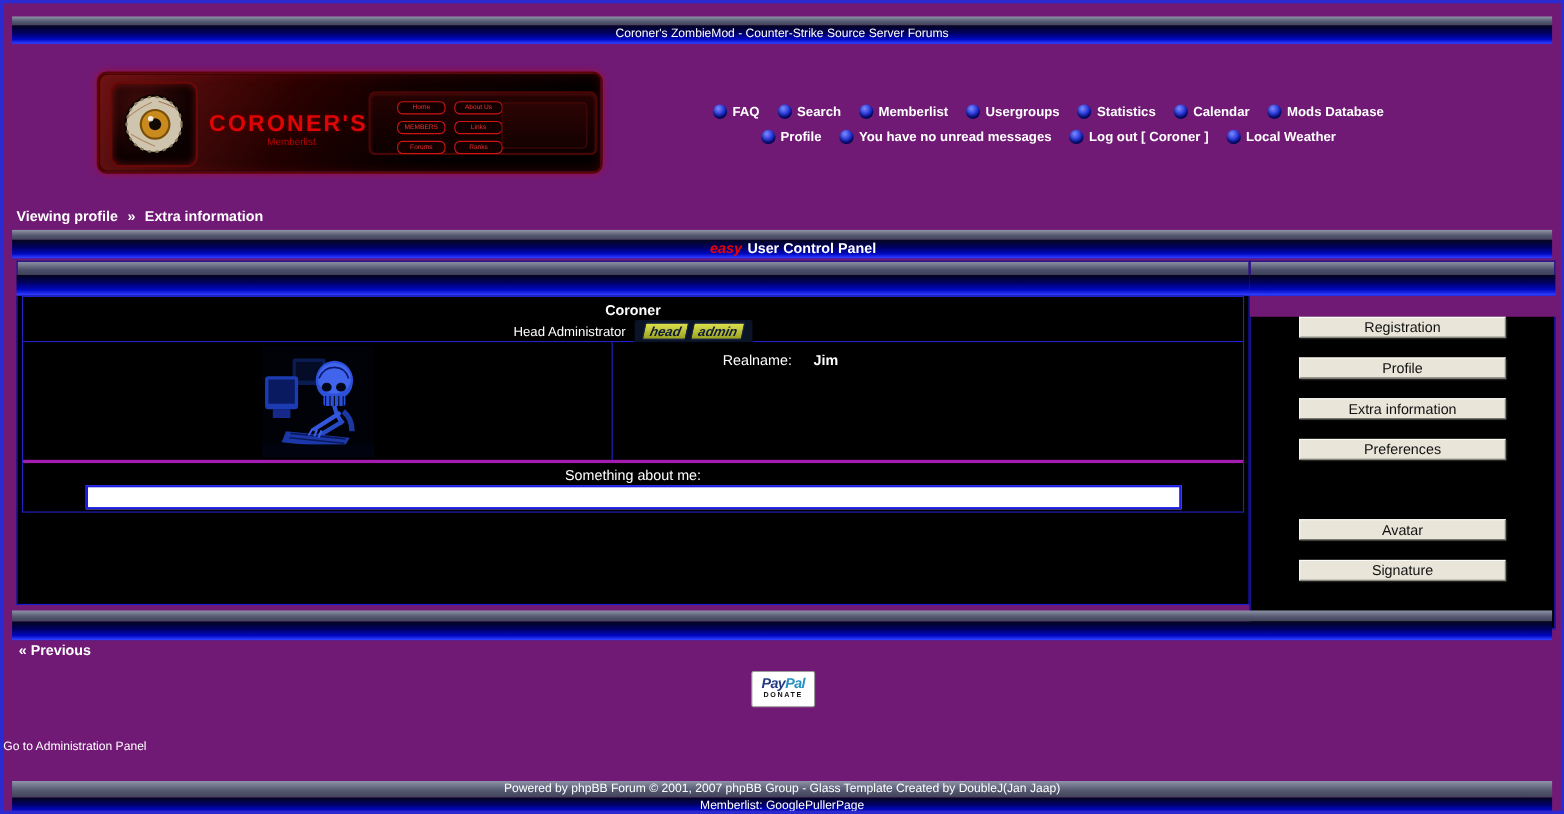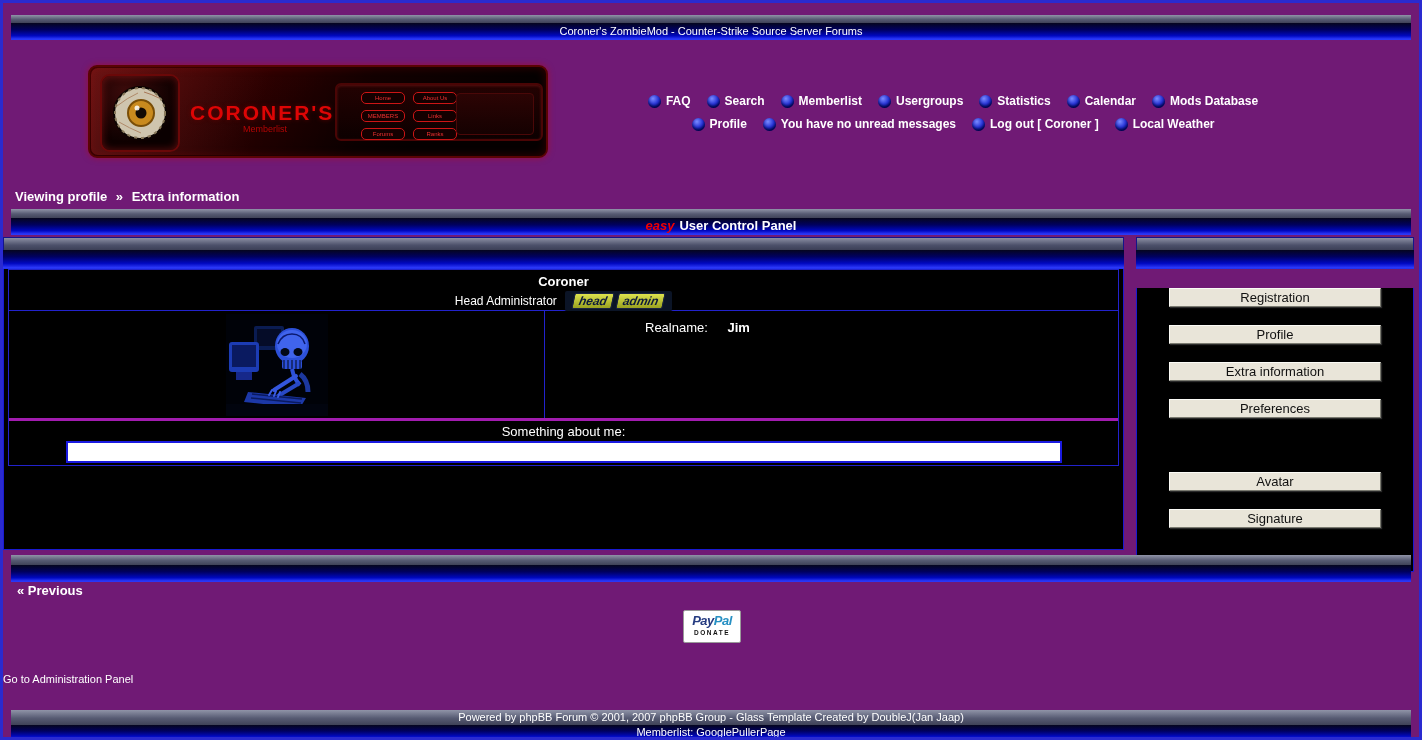--- a/index.html
+++ b/index.html
@@ -97,21 +97,21 @@
   
   .breadcrumb { position:absolute; left:12px; top:186px; color:#fff; font-size:13px; font-weight:bold; }
   .breadcrumb span { margin-right:5px; }
 
   
   .panel { position:absolute; top:234px; }
   .panel .ph-grey { height:13px; background:linear-gradient(#8c90a4,#4c506a 60%,#3c3f56); border:1px solid #14148a; border-bottom:none; }
   .panel .ph-blue { height:19px; background:linear-gradient(#05051e 0%,#000060 35%,#0008c0 70%,#2f3cff 95%,#1a2ae0 100%); }
   .panel-body { position:relative; background:#000; border:1px solid #1a1ad0; border-top:none; }
 
-  .main-panel { left:0; width:1121px; }
+  .main-panel { left:12px; width:1121px; }
   .main-panel .panel-body { height:281px; }
 
   .ptable { position:absolute; left:4px; right:4px; top:0px; border:1px solid #2222cc; background:#000; }
   .prow1 { height:41px; border-bottom:1px solid #2222cc; text-align:center; padding-top:4px; }
   .username { color:#fff; font-size:13px; font-weight:bold; }
   .rankline { margin-top:2px; display:flex; align-items:center; justify-content:center; }
   .ranktext { color:#fff; font-size:12px; margin-right:8px; }
   .badge {
     display:inline-flex; align-items:center; background:#0b1426; padding:2px 6px;
     border-radius:2px; box-shadow:0 0 2px #000;
@@ -130,21 +130,21 @@
   .about-label { display:block; text-align:center; color:#fff; font-size:13px; }
   .about-input {
     display:block; width:996px; height:22px; margin:2px auto 0;
     border:2px solid #1a1ae0; background:#fff; font-size:12px; padding:0 4px;
     font-family:"Liberation Sans","DejaVu Sans",sans-serif;
   }
 
   .side-panel { left:1133px; width:278px; }
   .side-panel .panel-body { height:284px; }
   .sbtn {
-    display:block; width:212px; height:19px; margin:18px auto 0;
+    display:block; width:188px; height:19px; margin:18px auto 0;
     background:#e9e5d9; color:#111; font-size:13px; text-align:center; line-height:17px;
     border:1px solid #7a7a70; border-top-color:#fbfbf6; border-left-color:#fbfbf6;
     box-shadow:1px 1px 1px #2a2a2a; cursor:pointer;
     font-family:"Liberation Sans","DejaVu Sans",sans-serif;
   }
   .sbtn.first { margin-top:19px; }
   .sbtn.gap { margin-top:54px; }
 
   
   .previous { position:absolute; left:14px; top:580px; color:#fff; font-size:13px; font-weight:bold; cursor:pointer; }

